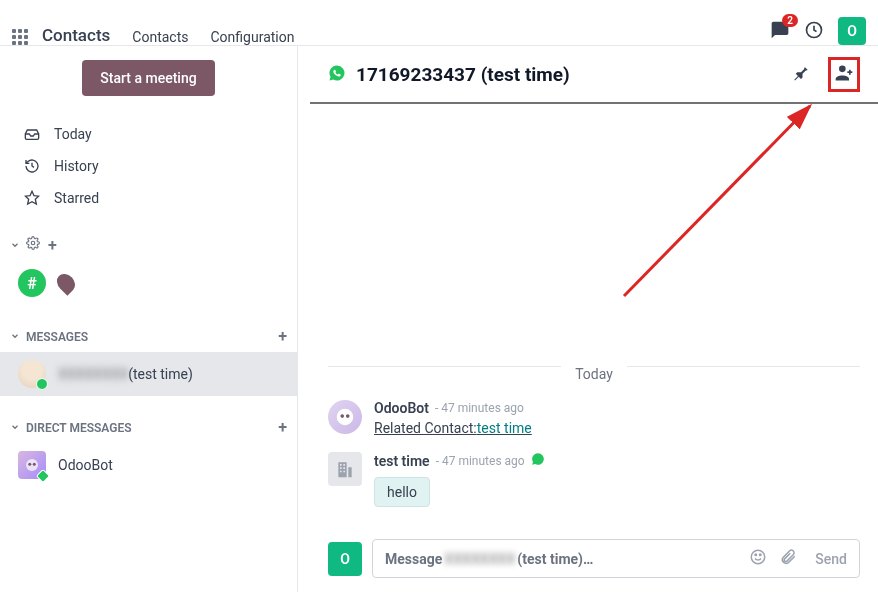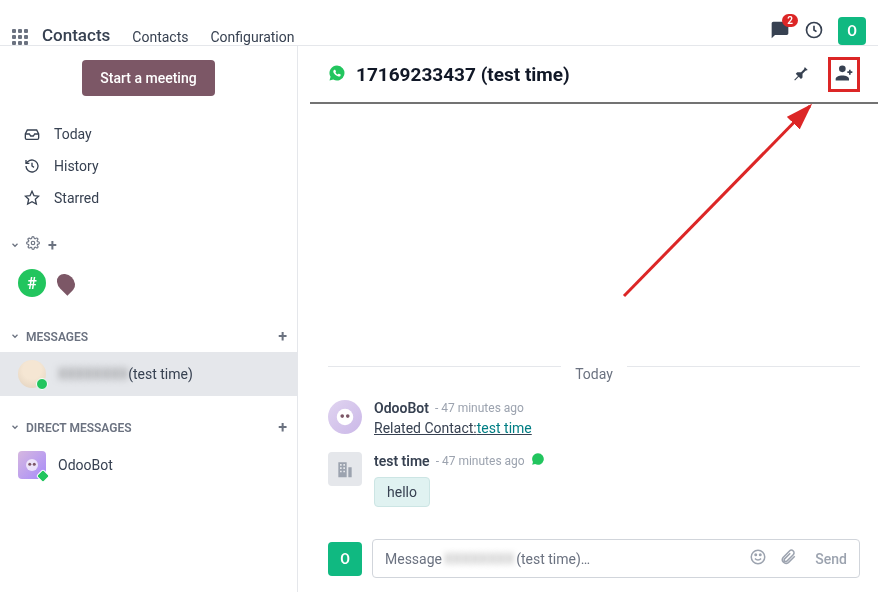--- a/index.html
+++ b/index.html
@@ -71,21 +71,21 @@
     .msg .author { font-weight: 600; color: #374151; }
     .msg .time { color: #9ca3af; font-size: 12px; }
     .msg .time::before { content: "- "; }
     .msg .text { color: #374151; text-decoration: underline; }
     .msg .text a { color: #017e84; text-decoration: none; }
     .bubble { display: inline-block; background: #e0f2f1; border: 1px solid #cce5e4; padding: 6px 12px; border-radius: 4px; margin-top: 4px; }
 
     .composer { display: flex; align-items: center; padding: 14px 18px; gap: 10px; }
     .comp-av { width: 34px; height: 34px; background: #10b981; border-radius: 4px; display: flex; align-items: center; justify-content: center; color: #fff; font-weight: 600; }
     .comp-input { flex: 1; display: flex; align-items: center; border: 1px solid #d1d5db; border-radius: 4px; padding: 8px 12px; }
-    .comp-input .ph { color: #6b7280; flex: 1; display:flex; align-items:center; gap:2px;}
+    .comp-input .ph { color: #6b7280; flex: 1; display:flex; align-items:center; gap:2px;font-weight:bold;}
     .comp-input .ph .blur { color: transparent; text-shadow: 0 0 6px rgba(0,0,0,0.4); }
     .comp-actions { display: flex; gap: 12px; color: #9ca3af; align-items: center; }
     .comp-actions .send { color: #9ca3af; font-weight: 500; margin-left: 6px; }
     .comp-actions span { cursor: pointer; }
   </style>
 </head>
 <body>
 
 <div class="header">
   <div class="apps-icon">

